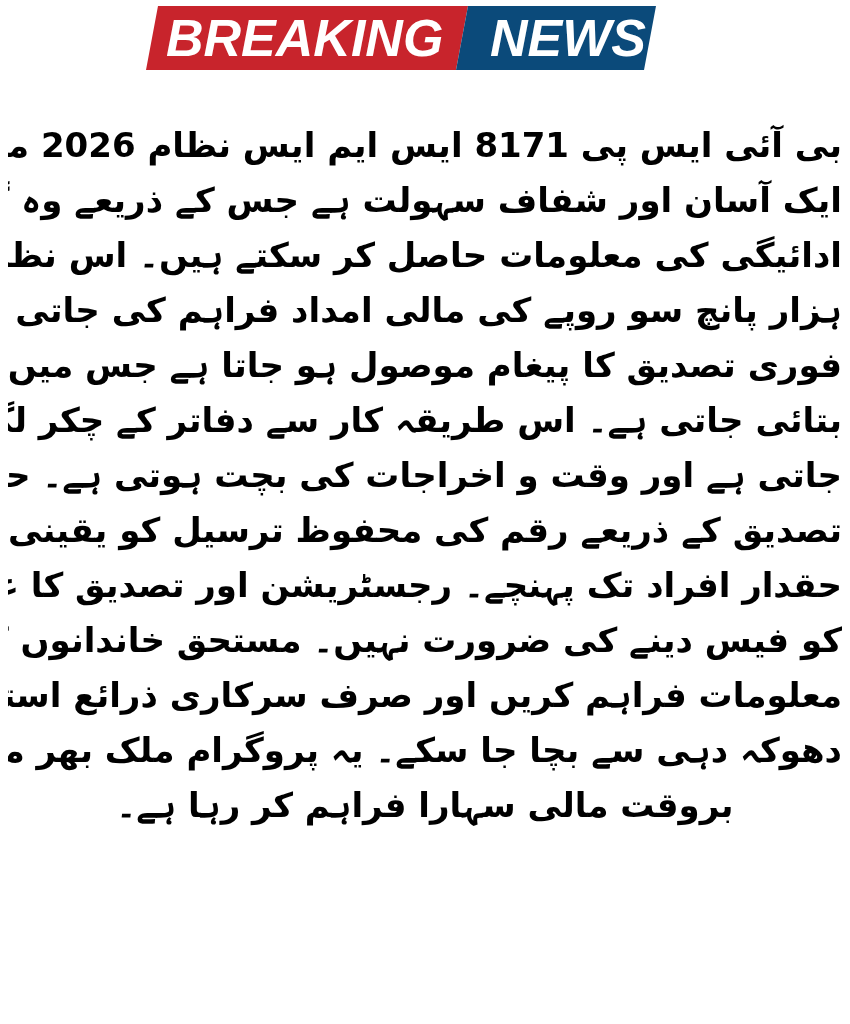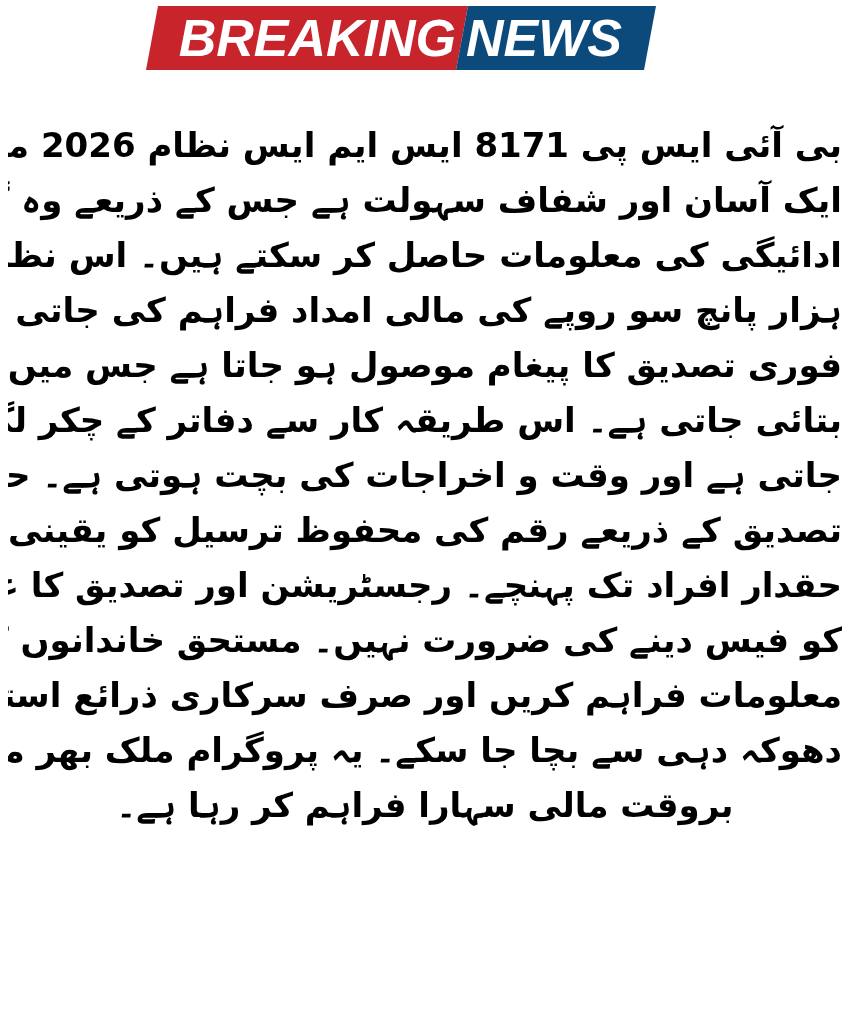--- a/index.html
+++ b/index.html
@@ -37,26 +37,26 @@
       font-family: "Liberation Sans", sans-serif;
       font-weight: bold;
       font-style: italic;
       font-size: 52px;
       letter-spacing: 0px;
       white-space: nowrap;
     }
     .banner-word.breaking {
       left: 20px;
       width: 290px;
-      text-align: right;
+      text-align: left;
     }
     .banner-word.news {
-      left: 320px;
+      left: 334px;
       width: 166px;
-      text-align: left;
+      text-align: right;
     }
     .article {
       position: absolute;
       left: 8px;
       top: 118px;
       width: 834px;
       direction: rtl;
     }
     .line {
       display: block;

